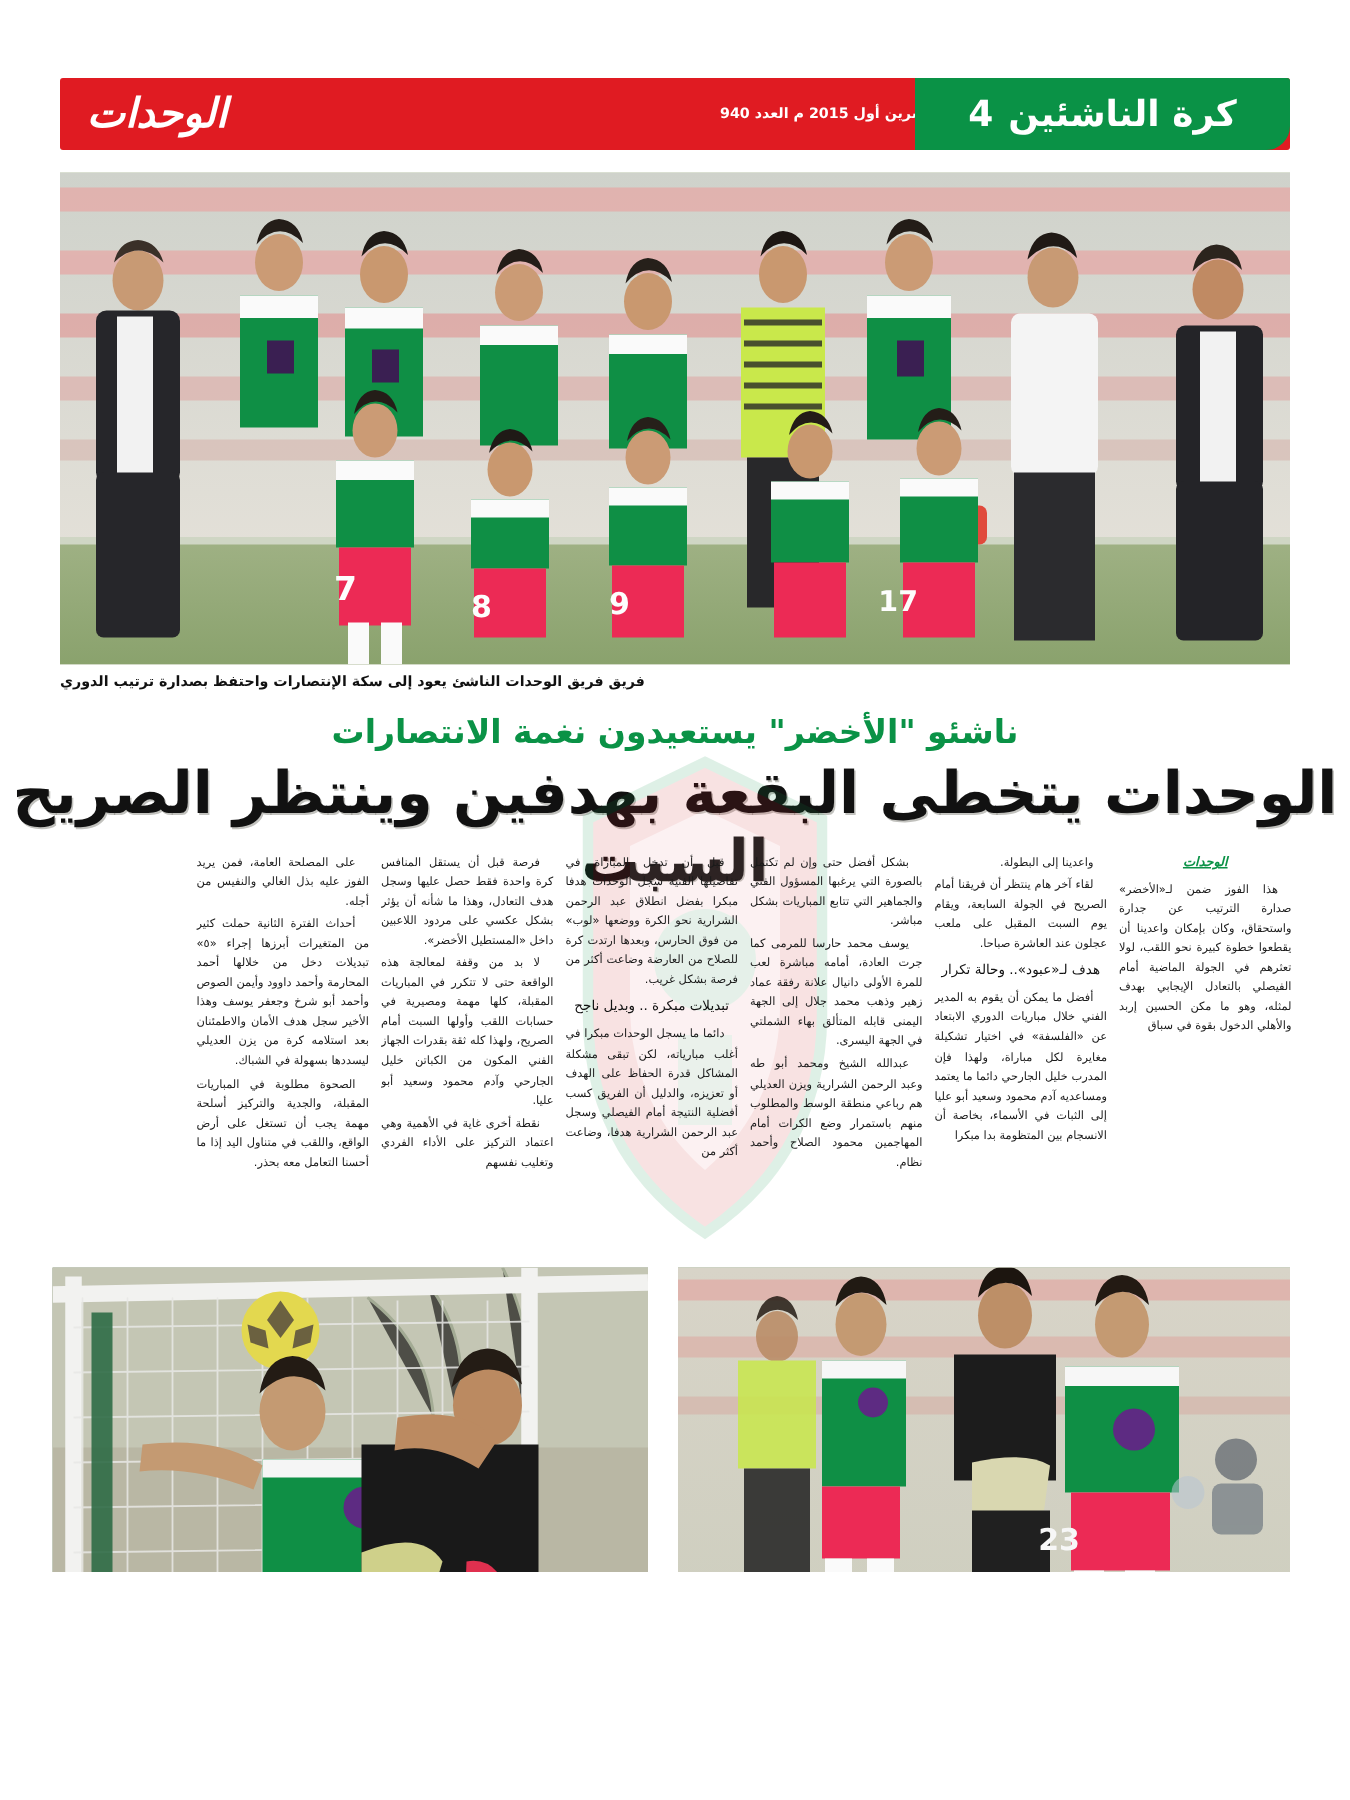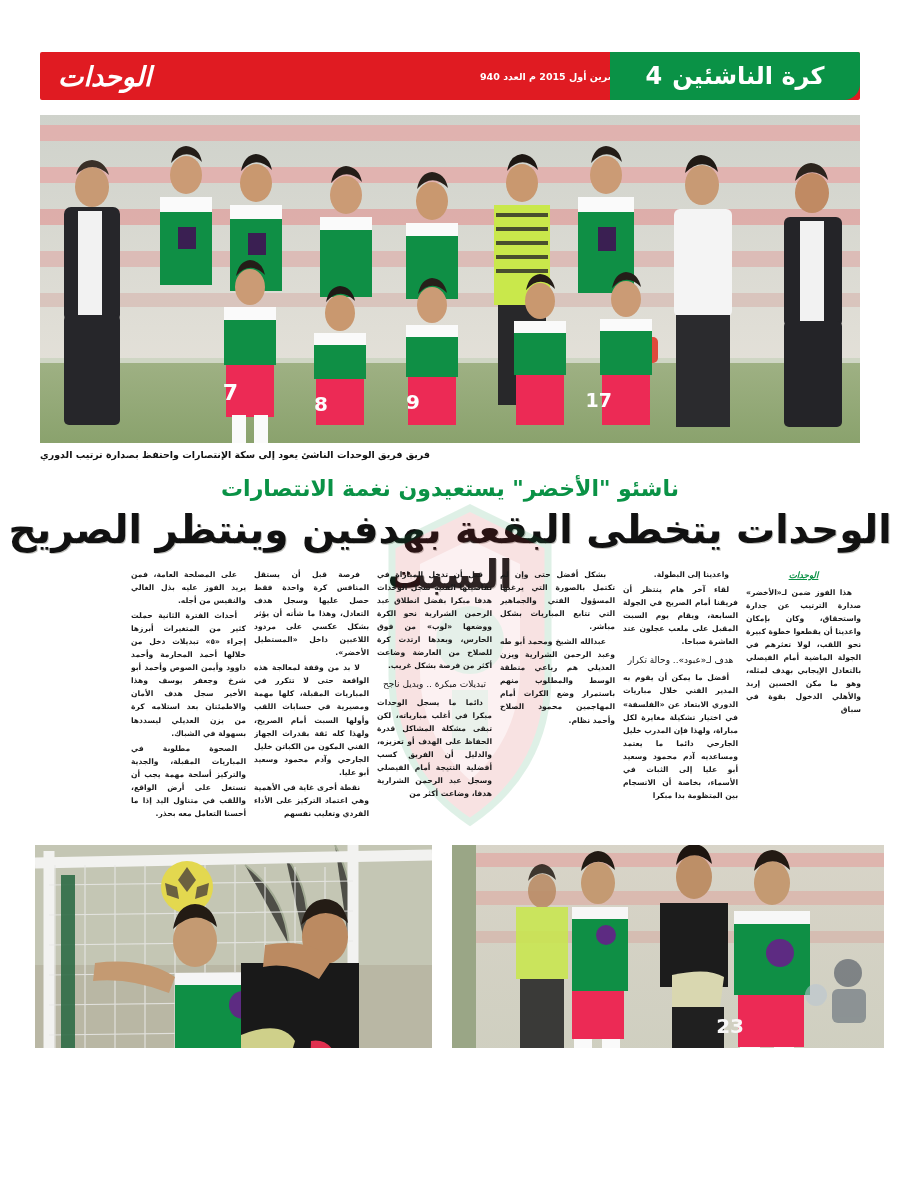--- a/index.html
+++ b/index.html
@@ -73,40 +73,40 @@
     position:absolute;right:35px;top:568px;width:830px;height:262px;
     display:flex;flex-direction:row;gap:0;
   }
   .col{
     width:115px;margin-left:4px;margin-right:4px;
     position:relative;
     font-size:7.6px;line-height:1.72;text-align:justify;
     color:#1a1a1a;direction:rtl;
     overflow:hidden;height:262px;
   }
-  .col p{margin:0 0 2px 0;text-indent:9px;font-weight:bold;}
+  .col p{margin:0 0 2px 0;text-indent:9px;}
   .byline{
     color:#0a9246;font-weight:bold;font-size:8.6px;
     text-decoration:underline;text-align:center;margin-bottom:3px;
     font-style:italic;
   }
   .subhead{
     font-weight:normal;font-size:9px;color:#111;text-align:center;
     margin:6px 0 5px 0;line-height:1.35;
   }
   .lead{font-weight:bold;}
 
   
   .photo-bl{
     position:absolute;left:35px;top:845px;width:397px;height:285px;
     overflow:hidden;background:#8d9b7e;
   }
   .photo-br{
     position:absolute;left:452px;top:845px;width:408px;height:285px;
-    overflow:hidden;background:#9aa686;padding-left:24px;
+    overflow:hidden;background:#9aa686;
   }
   .cap-bl{
     position:absolute;right:468px;top:1136px;width:397px;
     font-size:9px;color:#111;text-align:left;font-weight:bold;
   }
   .cap-br{
     position:absolute;right:40px;top:1136px;width:408px;
     font-size:14px;color:#111;text-align:right;font-weight:bold;
   }
 </style>
@@ -295,20 +295,21 @@
 
     <div class="col">
       <p>واعدينا إلى البطولة.</p>
       <p>لقاء آخر هام ينتظر أن فريقنا أمام الصريح في الجولة السابعة، ويقام يوم السبت المقبل على ملعب عجلون عند العاشرة صباحا.</p>
       <div class="subhead">هدف لـ«عبود».. وحالة تكرار</div>
       <p>أفضل ما يمكن أن يقوم به المدير الفني خلال مباريات الدوري الابتعاد عن «الفلسفة» في اختيار تشكيلة مغايرة لكل مباراة، ولهذا فإن المدرب خليل الجارحي دائما ما يعتمد ومساعديه آدم محمود وسعيد أبو عليا إلى الثبات في الأسماء، بخاصة أن الانسجام بين المتظومة بدا مبكرا</p>
     </div>
 
     <div class="col">
       <p>بشكل أفضل حتى وإن لم تكتمل بالصورة التي يرغبها المسؤول الفني والجماهير التي تتابع المباريات بشكل مباشر.</p>
+      <p>يوسف محمد حارسا للمرمى كما جرت العادة، أمامه مباشرة لعب للمرة الأولى دانيال علانة رفقة عماد زهير وذهب محمد جلال إلى الجهة اليمنى قابله المتألق بهاء الشملتي في الجهة اليسرى.</p>
       <p>عبدالله الشيخ ومحمد أبو طه وعبد الرحمن الشرارية ويزن العديلي هم رباعي منطقة الوسط والمطلوب منهم باستمرار وضع الكرات أمام المهاجمين محمود الصلاح وأحمد نظام.</p>
     </div>
 
     <div class="col">
       <p>قبل أن تدخل المباراة في تفاصيلها الفنية سجل الوحدات هدفا مبكرا بفضل انطلاق عبد الرحمن الشرارية نحو الكرة ووضعها «لوب» من فوق الحارس، وبعدها ارتدت كرة للصلاح من العارضة وضاعت أكثر من فرصة بشكل غريب.</p>
       <div class="subhead">تبديلات مبكرة .. وبديل ناجح</div>
       <p>دائما ما يسجل الوحدات مبكرا في أغلب مبارياته، لكن تبقى مشكلة المشاكل قدرة الحفاظ على الهدف أو تعزيزه، والدليل أن الفريق كسب أفضلية النتيجة أمام الفيصلي وسجل عبد الرحمن الشرارية هدفا، وضاعت أكثر من</p>
     </div>
 
     <div class="col">

